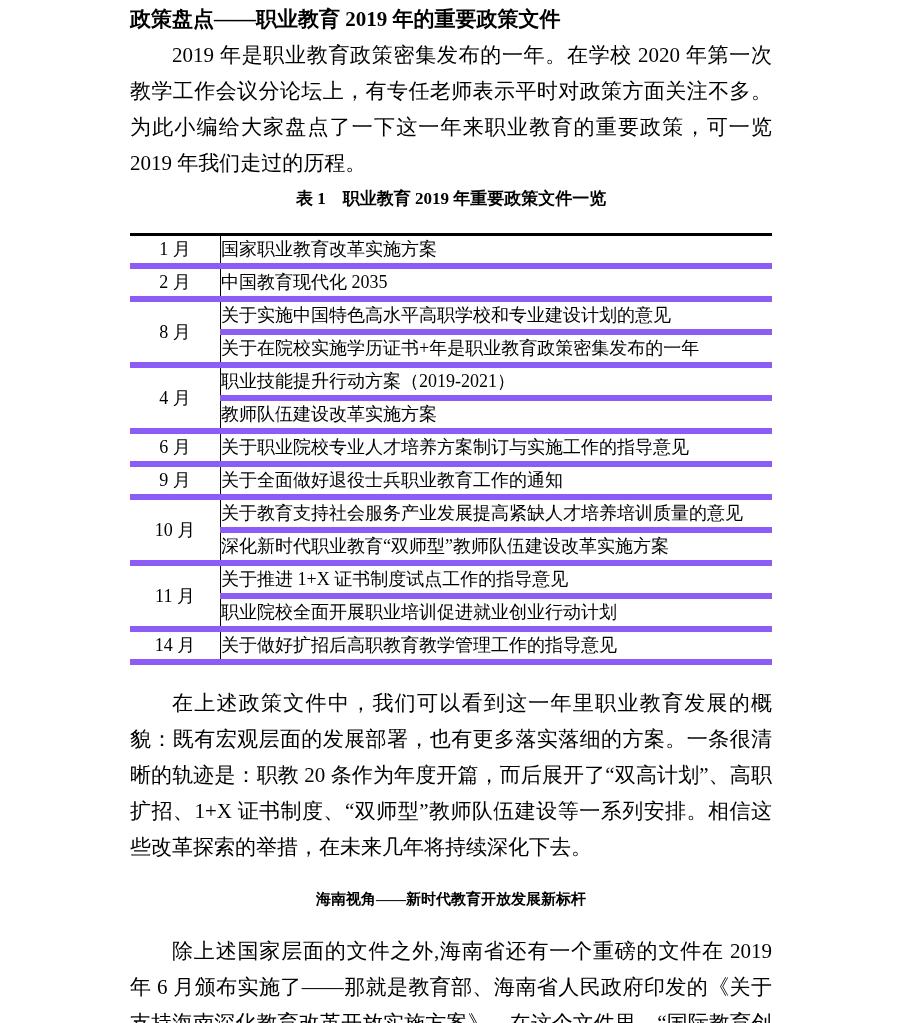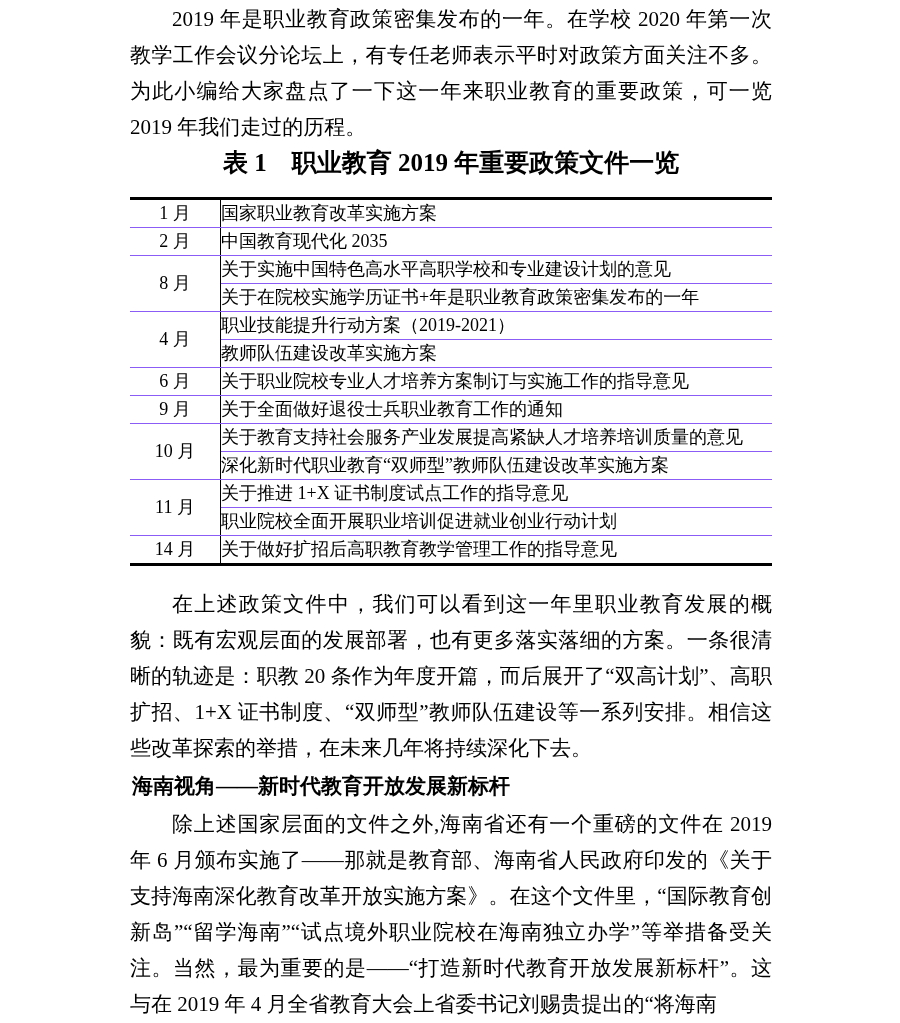--- a/index.html
+++ b/index.html
@@ -30,65 +30,66 @@
   .para {
     font-size: 21px;
     line-height: 36px;
     text-align: justify;
     text-justify: inter-character;
     text-indent: 2em;
     margin: 0;
   }
   .table-caption {
     font-weight: bold;
-    font-size: 25px;
+    font-size: 17px;
     line-height: 26px;
     text-align: center;
     margin: 5px 0 0 0;
   }
   table.policy-table {
     width: 100%;
     border-collapse: collapse;
     border-top: 3px solid #000000;
     border-bottom: 3px solid #000000;
     margin-top: 21px;
   }
   table.policy-table td {
-    border-bottom: 1px solid #8b5cf6;
+    border-bottom: 6px solid #8b5cf6;
     font-size: 18px;
     height: 27px;
     line-height: 27px;
     padding: 0;
     white-space: nowrap;
     overflow: hidden;
   }
   td.month-cell {
     width: 90px;
     text-align: center;
     border-right: 1px solid #000000;
   }
   td.policy-cell {
     padding-left: 9px;
   }
   .summary-para {
     margin-top: 20px;
   }
   .section-title {
     font-weight: bold;
-    font-size: 21px;
+    font-size: 15px;
     line-height: 36px;
-    text-align: left;
-    margin: 2px;
+    text-align: center;
+    margin: 16px;
   }
 </style>
 </head>
 <body>
 
 <div class="page">
 
+  <h1 class="doc-title">政策盘点——职业教育 2019 年的重要政策文件</h1>
 
   <p class="para">2019 年是职业教育政策密集发布的一年。在学校 2020 年第一次教学工作会议分论坛上，有专任老师表示平时对政策方面关注不多。为此小编给大家盘点了一下这一年来职业教育的重要政策，可一览 2019 年我们走过的历程。</p>
 
   <div class="table-caption">表 1　职业教育 2019 年重要政策文件一览</div>
 
   <table class="policy-table">
     <tbody>
         <tr>
           <td class="month-cell" rowspan="1">1 月</td>
           <td class="policy-cell">国家职业教育改革实施方案</td>

